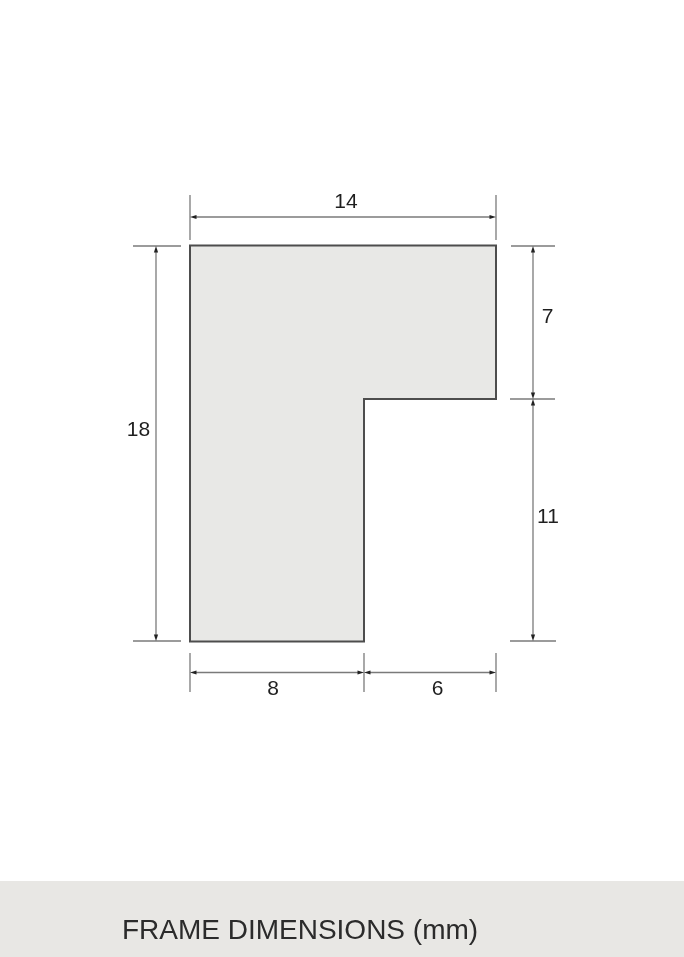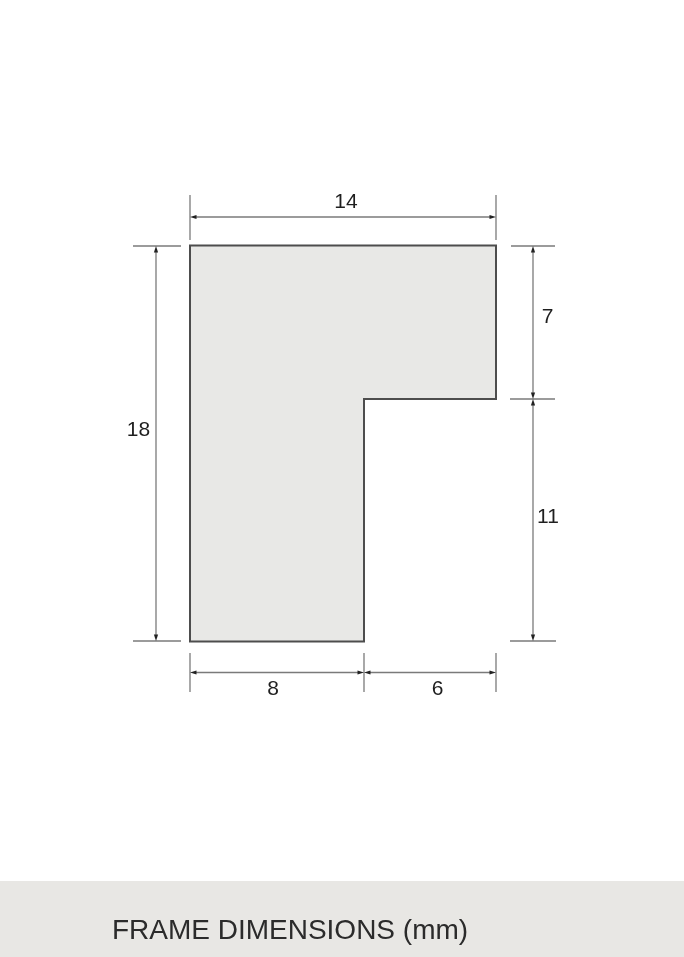--- a/index.html
+++ b/index.html
@@ -1,18 +1,18 @@
 <!DOCTYPE html>
 <html><head>
 <meta charset="utf-8">
 <style>
   html,body{margin:0;padding:0;background:#ffffff;}
   body{width:684px;height:957px;overflow:hidden;position:relative;font-family:"Liberation Sans",sans-serif;}
   .caption-bar{position:absolute;left:0;top:881px;width:684px;height:76px;background:#e8e7e4;}
-  .caption-text{position:absolute;left:6px;top:911px;width:568px;height:38px;line-height:38px;text-align:center;font-size:28px;color:#2b2b2b;letter-spacing:0px;}
+  .caption-text{position:absolute;left:16px;top:911px;width:568px;height:38px;line-height:38px;text-align:center;font-size:28px;color:#2b2b2b;letter-spacing:0px;}
 </style>
 </head>
 <body>
 
 <svg width="684" height="881" viewBox="0 0 684 881" font-family="Liberation Sans, sans-serif">
 
   <path d="M190,245.5 L496,245.5 L496,399 L364,399 L364,641.5 L190,641.5 Z" fill="#e8e8e6" stroke="#4d4d4d" stroke-width="2"></path>
 
   <g stroke="#7a7a7a" stroke-width="1.3" fill="none">
     <line x1="190" y1="195" x2="190" y2="240"></line>

